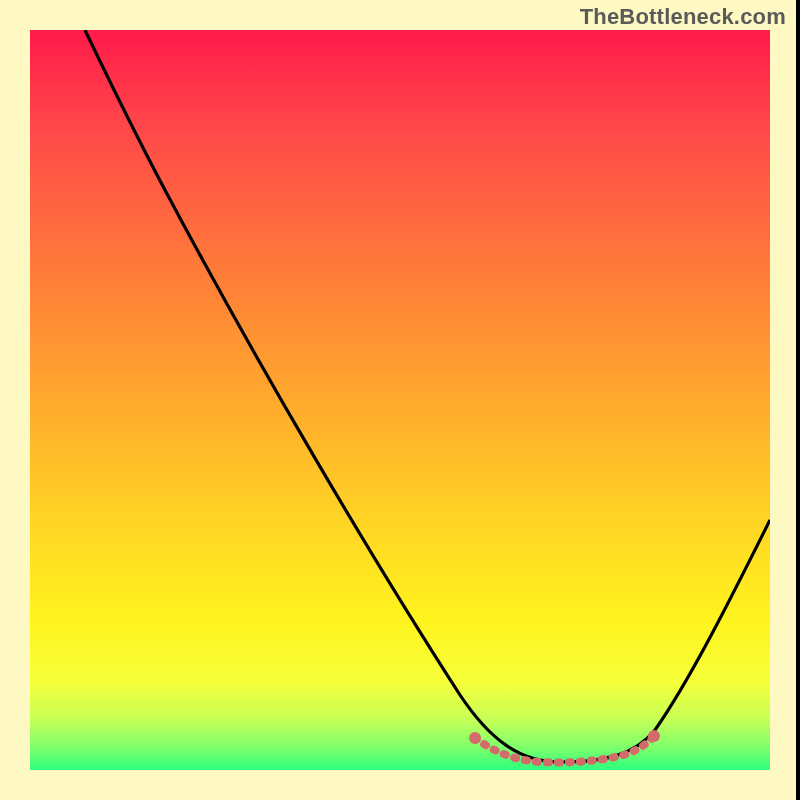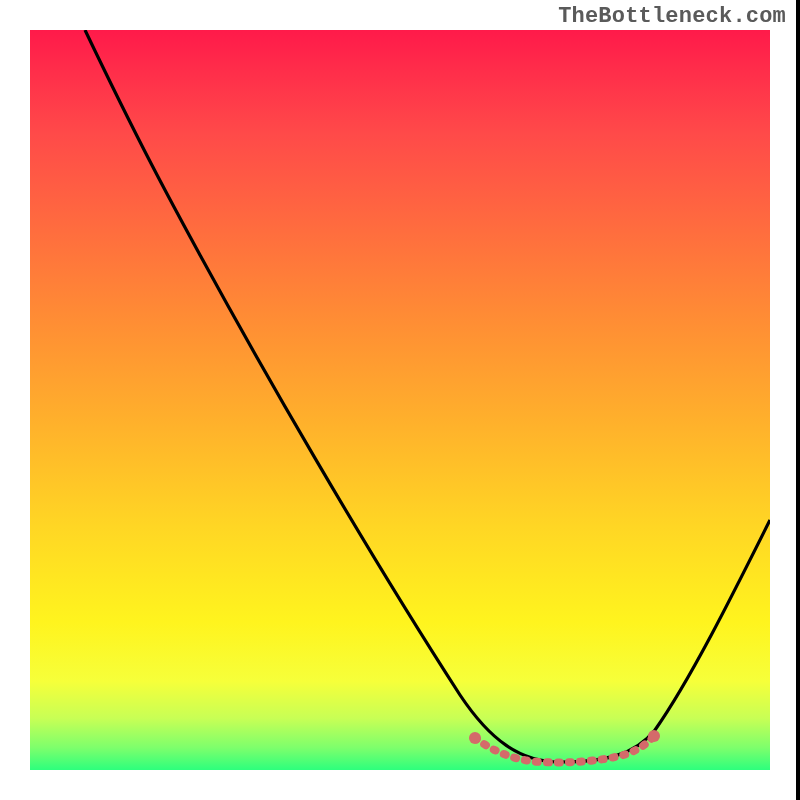--- a/index.html
+++ b/index.html
@@ -8,22 +8,21 @@
     width: 800px;
     height: 800px;
     background: #000;
     overflow: hidden;
     font-family: Arial, Helvetica, sans-serif;
   }
   .frame {
     position: relative;
     width: 796px;
     height: 800px;
-    background: #ffffff;
-    font-family: Liberation Mono, monospace;
+    background: #fef9c3;
   }
   .watermark {
     position: absolute;
     top: 4px;
     right: 10px;
     color: #5a5a5a;
     font-size: 22px;
     font-weight: 600;
     letter-spacing: 0.2px;
     z-index: 10;

